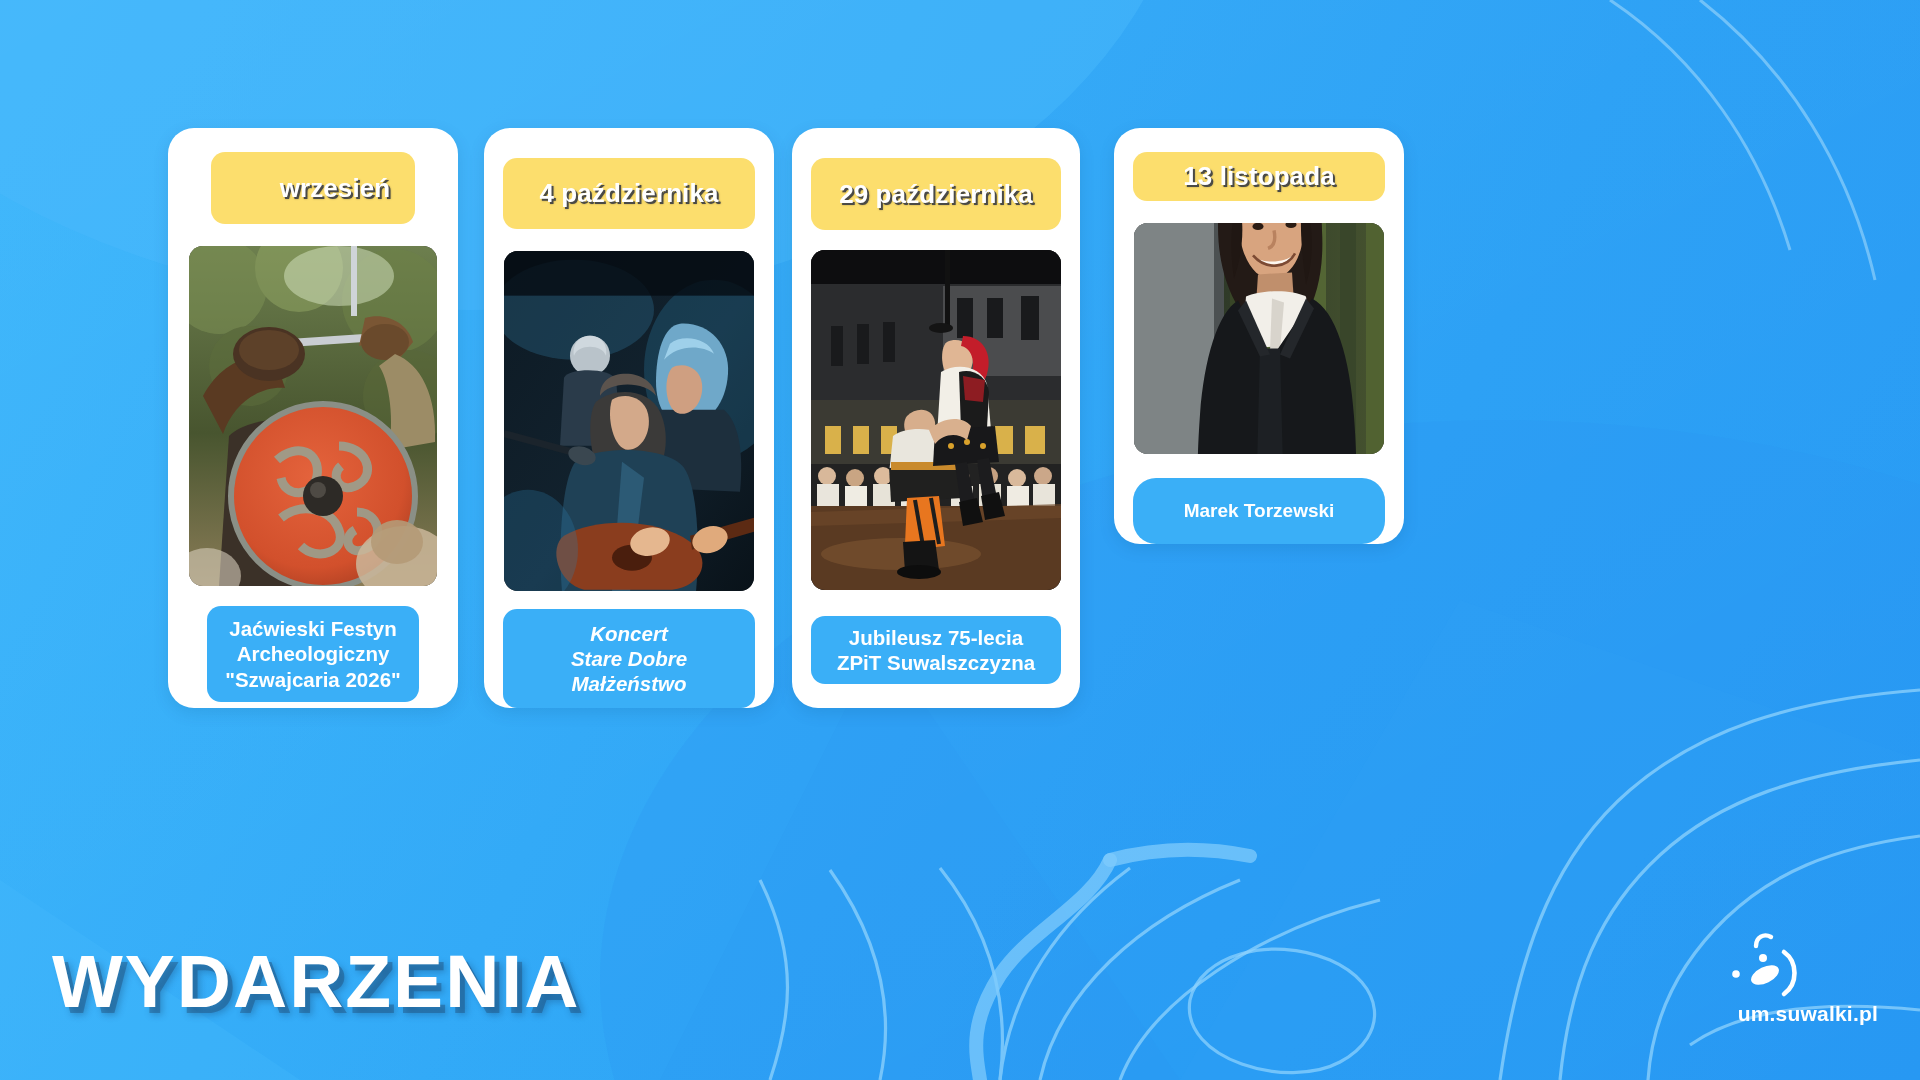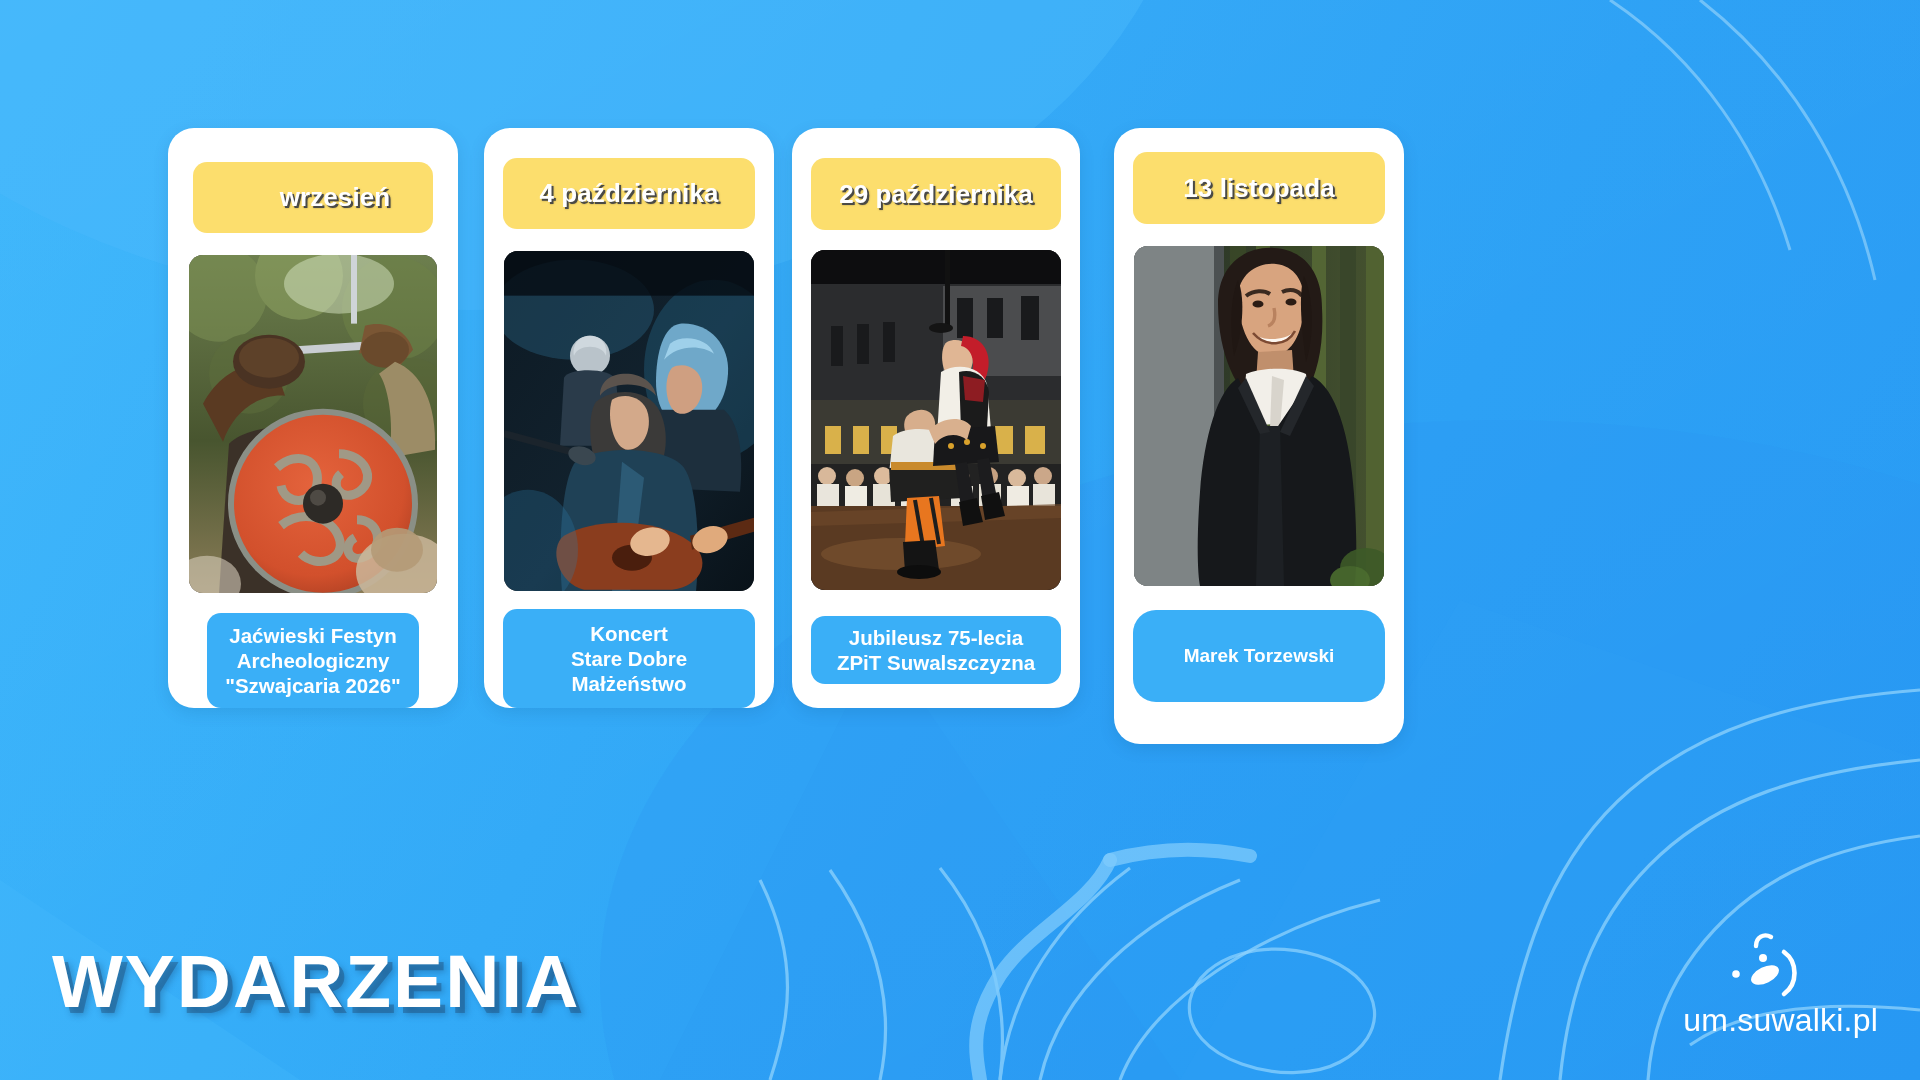--- a/index.html
+++ b/index.html
@@ -54,35 +54,35 @@
     font-weight:bold;
     text-align:center;
     display:flex;align-items:center;justify-content:center;
     line-height:1.23;
     box-sizing:border-box;
     padding:6px 8px;
   }
 
   
   .card-1{left:168px;top:128px;width:290px;height:580px;}
-  .card-1 .badge{width:240px;height:72px;margin-top:34px;font-size:26px;padding-left:44px;}
+  .card-1 .badge{width:204px;height:72px;margin-top:24px;font-size:26px;padding-left:44px;}
   .card-1 .photo{width:248px;height:340px;margin-top:22px;}
   .card-1 .caption{width:212px;height:96px;margin-top:20px;font-size:20.5px;}
 
   .card-2{left:484px;top:128px;width:290px;height:580px;}
   .card-2 .badge{width:252px;height:72px;margin-top:28px;font-size:26px;}
   .card-2 .photo{width:250px;height:342px;margin-top:22px;}
-  .card-2 .caption{width:252px;height:100px;margin-top:18px;font-size:20.5px;}
+  .card-2 .caption{width:252px;height:100px;margin-top:18px;font-size:20.5px;font-style:italic;}
 
   .card-3{left:792px;top:128px;width:288px;height:580px;}
   .card-3 .badge{width:250px;height:72px;margin-top:28px;font-size:26px;}
   .card-3 .photo{width:250px;height:340px;margin-top:20px;}
   .card-3 .caption{width:250px;height:68px;margin-top:26px;font-size:20.5px;}
 
-  .card-4{left:1114px;top:128px;width:290px;height:616px;}
+  .card-4{left:1114px;top:128px;width:290px;height:416px;}
   .card-4 .badge{width:252px;height:72px;margin-top:24px;font-size:26px;}
   .card-4 .photo{width:250px;height:340px;margin-top:22px;}
   .card-4 .caption{width:252px;height:92px;margin-top:24px;font-size:19px;border-radius:23px;}
 
   
   .card-2 .badge,.card-3 .badge{margin-top:30px;}
 
   
   .wydarzenia{
     position:absolute;left:52px;top:938px;
@@ -92,21 +92,21 @@
     white-space:nowrap;
   }
   .brand{
     position:absolute;right:42px;top:930px;
     width:220px;height:120px;
   }
   .brand-mark{position:absolute;left:68px;top:0;width:90px;height:72px;}
   .brand-text{
     position:absolute;left:0;top:72px;width:220px;
     text-align:right;color:#ffffff;
-    font-size:32px;font-weight:normal;letter-spacing:.2px;
+    font-size:21px;font-weight:bold;letter-spacing:.2px;
     white-space:nowrap;
   }
 </style>
 </head>
 <body>
 
 <div id="stage">
 
   <div class="bg-layer bg-grad"></div>
 

